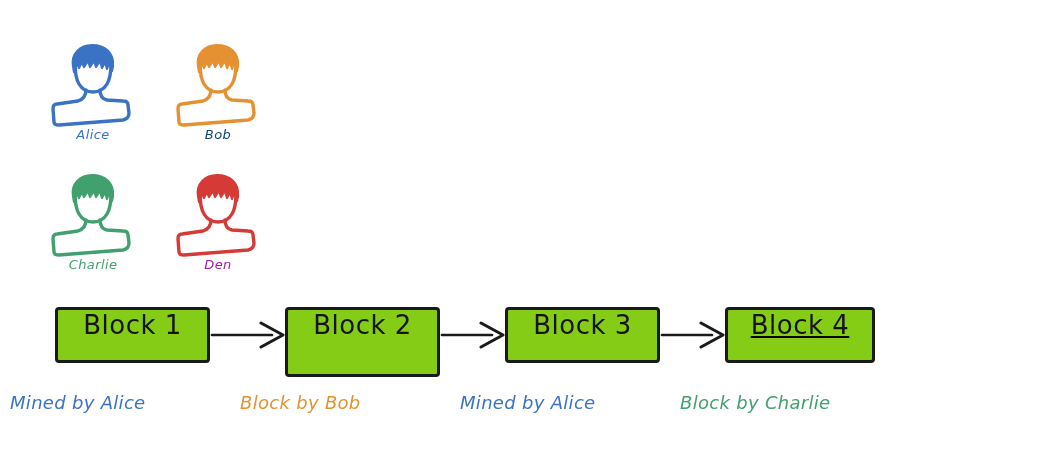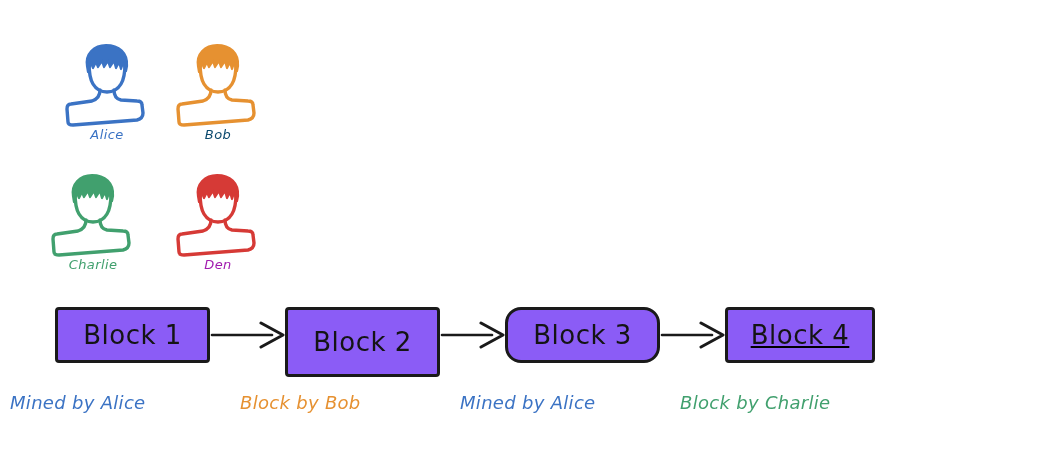--- a/index.html
+++ b/index.html
@@ -58,24 +58,23 @@
     top: 0;
     width: 1046px;
     height: 476px;
     pointer-events: none;
   }
   .block-box {
     position: absolute;
     height: 56px;
     border: 3px solid #1a1a1a;
     border-radius: 4px;
-    background: #8b5cf6;
+    background: #84cc16;
     box-sizing: border-box;
     display: flex;
-    align-items: center;
     justify-content: center;
   }
   .block-label {
     font-size: 26px;
     color: #141414;
     font-family: "DejaVu Sans", sans-serif;
     letter-spacing: 0.5px;
     white-space: nowrap;
   }
   .miner-caption {
@@ -93,21 +92,21 @@
     top: 318px;
     height: 34px;
   }
 </style>
 </head>
 <body>
 
 <div id="canvas">
 
   <div id="participants">
-      <div class="participant" style="left: 59px; top: 35px;">
+      <div class="participant" style="left: 45px; top: 35px;">
         <svg viewBox="0 0 96 96" width="96" height="96" class="avatar-svg">
           <path d="M30 28 C28 20, 36 13, 47 13 C59 13, 67 20, 66 29 C66 37, 65 44, 62 49 C59 54, 54 57, 48 57 C42 57, 37 54, 34 49 C31 44, 30 36, 30 28 Z" fill="#ffffff" stroke="#3b73c4" stroke-width="3.4" stroke-linejoin="round" stroke-linecap="round"></path>
           <path d="M28 31 C26 19, 35 10, 47 10 C60 10, 69 18, 68 31 L67 36 C66 33, 65 30, 64 28 L62 34 L60 27 L57 33 L55 26 L51 32 L49 26 L45 32 L43 26 L39 32 L37 27 L34 33 L32 28 C31 31, 30 34, 29 37 Z" fill="#3b73c4" stroke="#3b73c4" stroke-width="2.2" stroke-linejoin="round"></path>
           <path d="M41 55 C41 60, 39 64, 33 66 L12 69 C9 69, 8 71, 8 74 L9 87 C9 89, 11 90, 14 90 L78 85 C82 84, 84 82, 84 78 L83 70 C83 67, 81 66, 78 66 L62 65 C57 64, 55 60, 55 55" fill="none" stroke="#3b73c4" stroke-width="3.4" stroke-linejoin="round" stroke-linecap="round"></path>
         </svg>
         <div class="p-label" style="color: rgb(59, 115, 196);">Alice</div>
       </div>
       <div class="participant" style="left: 170px; top: 35px;">
         <svg viewBox="0 0 96 96" width="96" height="96" class="avatar-svg">
           <path d="M30 28 C28 20, 36 13, 47 13 C59 13, 67 20, 66 29 C66 37, 65 44, 62 49 C59 54, 54 57, 48 57 C42 57, 37 54, 34 49 C31 44, 30 36, 30 28 Z" fill="#ffffff" stroke="#e69131" stroke-width="3.4" stroke-linejoin="round" stroke-linecap="round"></path>
@@ -136,21 +135,21 @@
 
   <div id="chain">
       <div class="block-box" style="left: 55px; top: 307px; width: 155px; height: 56px; border-color: rgb(26, 26, 26);">
         <span class="block-label" style="color: rgb(20, 20, 20);">Block 1</span>
       </div>
       <div class="miner-caption" style="color: rgb(59, 115, 196); left: 10px; width: 245px;">Mined by Alice</div>
       <div class="block-box" style="left: 285px; top: 307px; width: 155px; height: 70px; border-color: rgb(26, 26, 26);">
         <span class="block-label" style="color: rgb(20, 20, 20);">Block 2</span>
       </div>
       <div class="miner-caption" style="color: rgb(230, 145, 49); left: 240px; width: 245px;">Block by Bob</div>
-      <div class="block-box" style="left: 505px; top: 307px; width: 155px; height: 56px; border-color: rgb(26, 26, 26); border-radius: 16px;">
+      <div class="block-box" style="left: 505px; top: 307px; width: 155px; height: 56px; border-color: rgb(26, 26, 26);">
         <span class="block-label" style="color: rgb(20, 20, 20);">Block 3</span>
       </div>
       <div class="miner-caption" style="color: rgb(59, 115, 196); left: 460px; width: 245px;">Mined by Alice</div>
       <div class="block-box" style="left: 725px; top: 307px; width: 150px; height: 56px; border-color: rgb(26, 26, 26); text-decoration: underline;">
         <span class="block-label" style="color: rgb(20, 20, 20);">Block 4</span>
       </div>
       <div class="miner-caption" style="color: rgb(65, 160, 110); left: 680px; width: 240px;">Block by Charlie</div>
       <svg viewBox="0 0 75 34" width="75" height="34" class="arrow-svg" style="left: 210px;">
         <path d="M2 17 L62 17" stroke="#1a1a1a" stroke-width="2.6" stroke-linecap="round" fill="none"></path>
         <path d="M51 5 L73 17 L51 29" stroke="#1a1a1a" stroke-width="3" stroke-linecap="round" stroke-linejoin="round" fill="none"></path>

